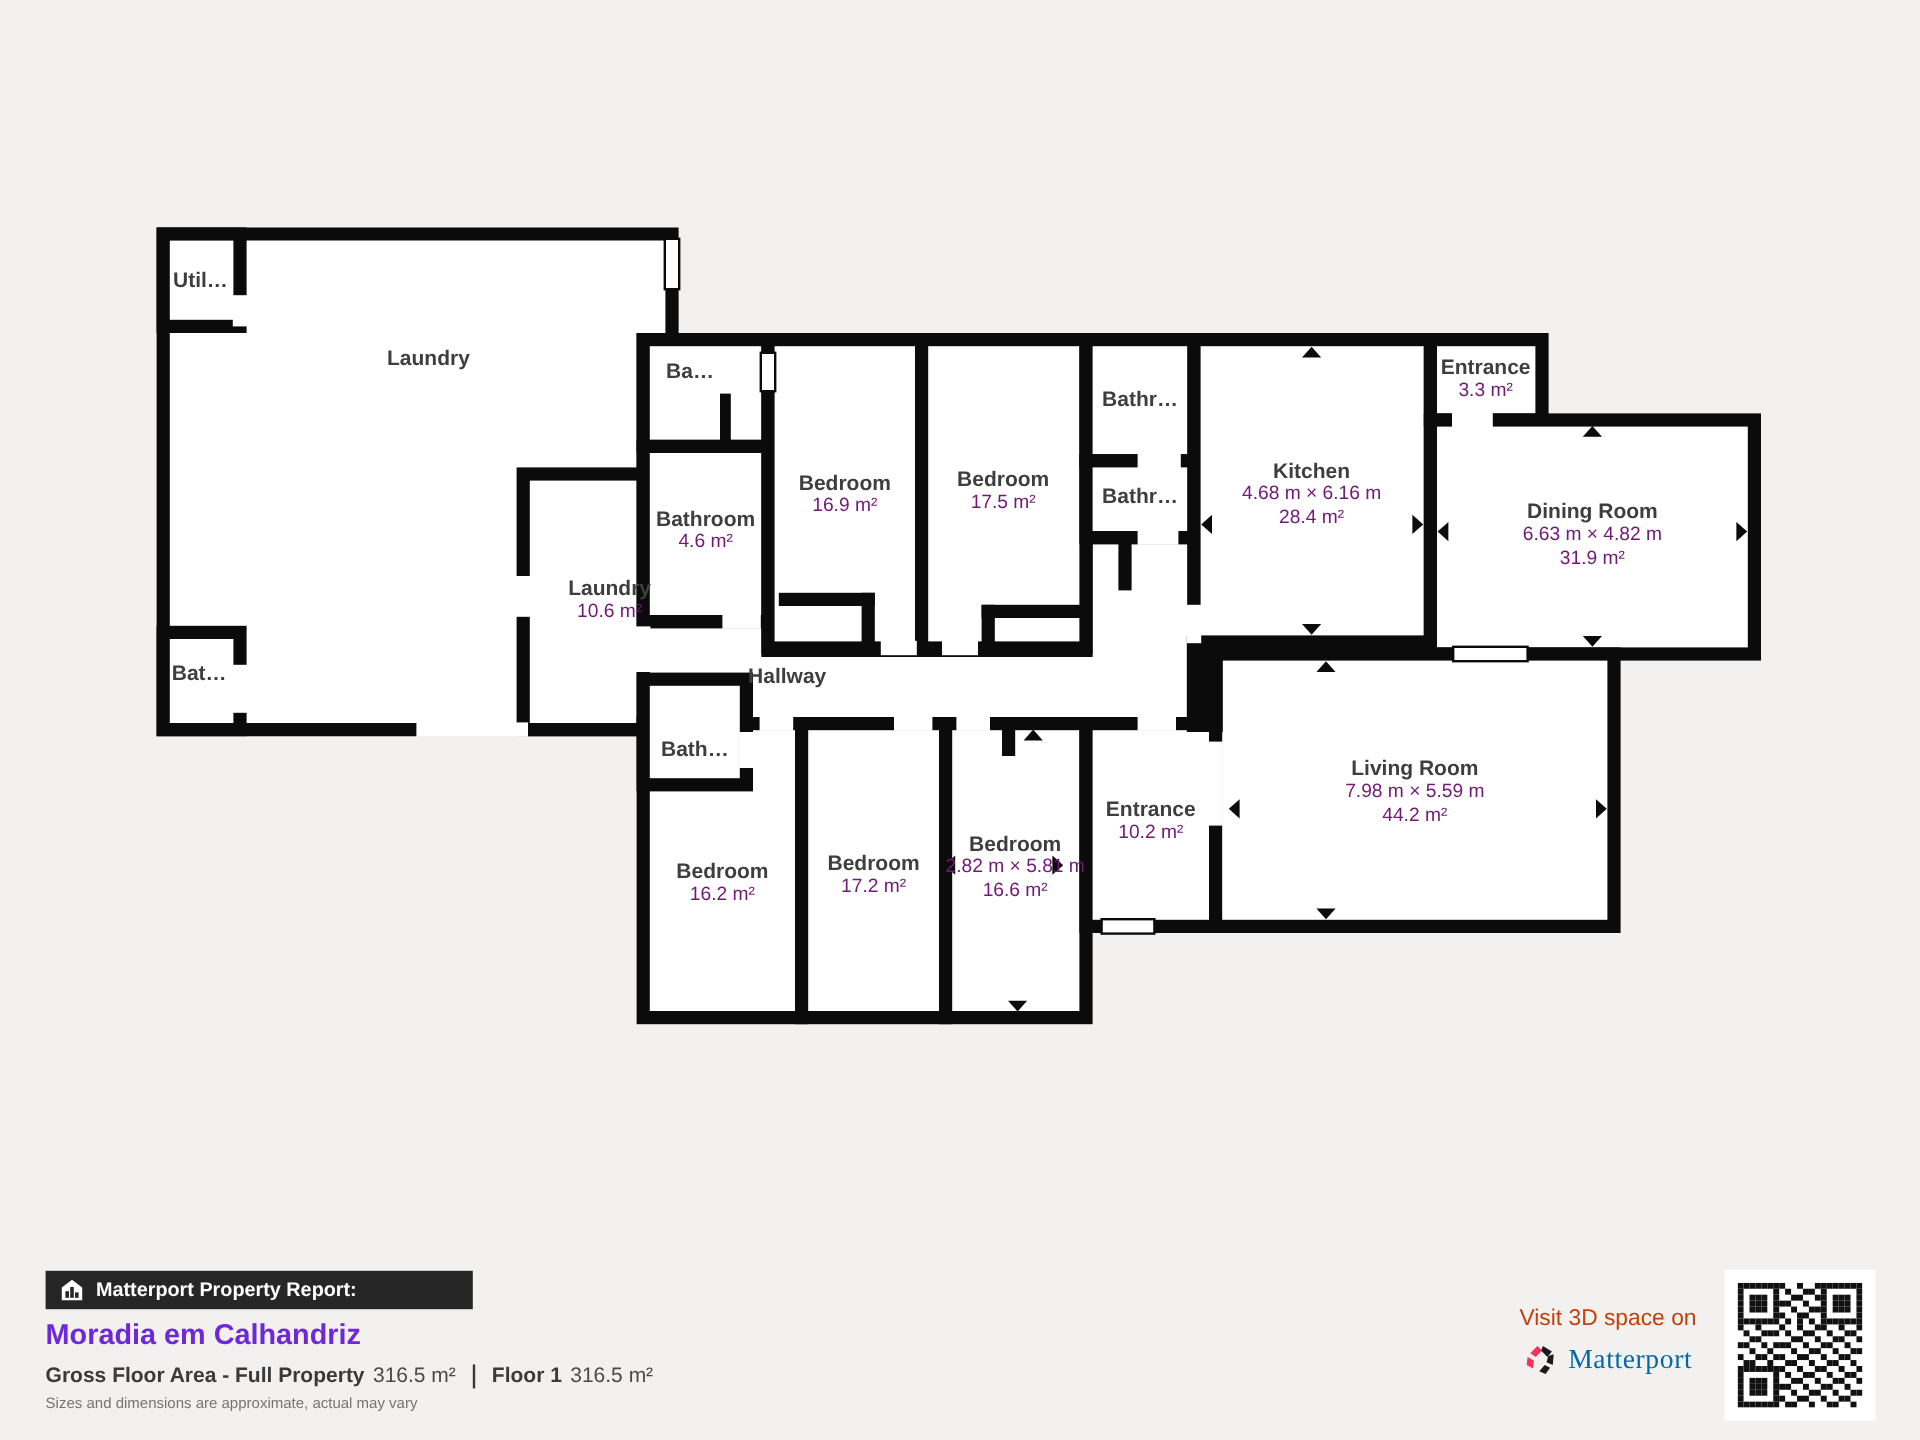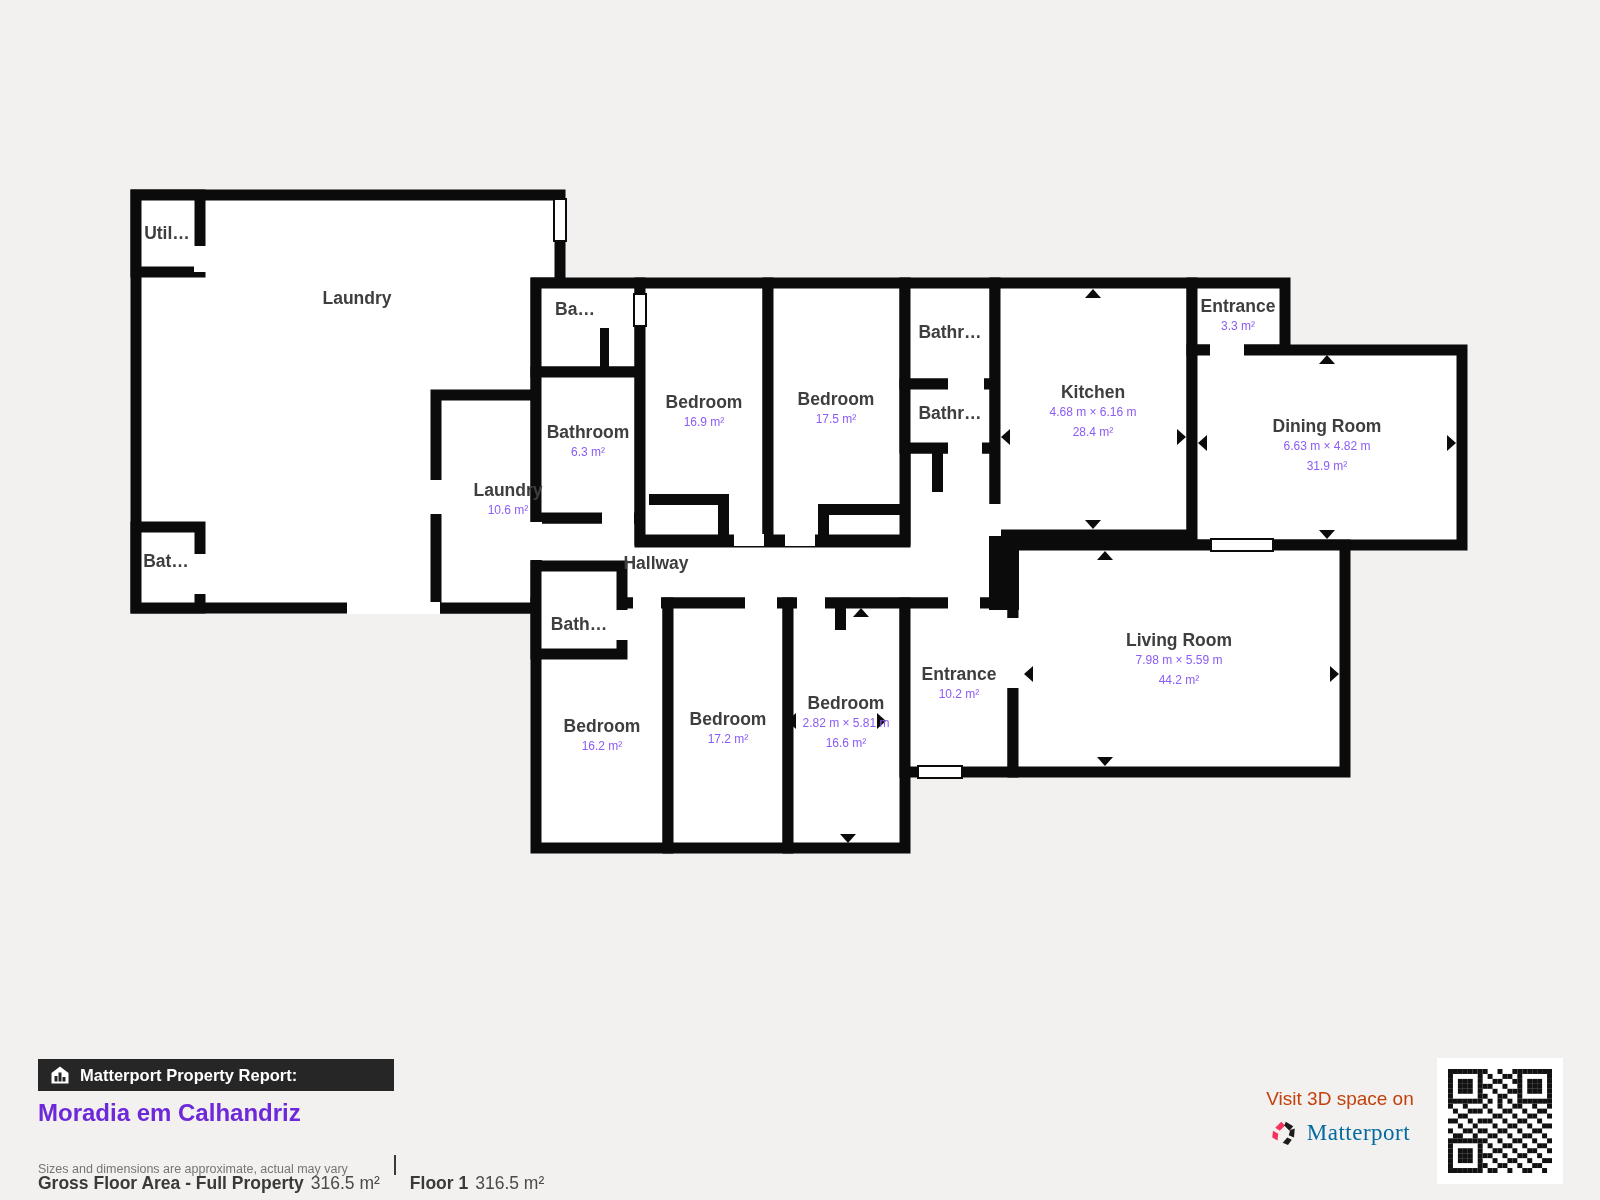--- a/index.html
+++ b/index.html
@@ -7,29 +7,29 @@
          font-family:"Liberation Sans","DejaVu Sans",sans-serif;}
   #plan-svg{position:absolute;left:0;top:0;}
   .room{fill:#ffffff;stroke:#0b0b0b;stroke-width:11;}
   .wall{fill:#0b0b0b;}
   .door{fill:#ffffff;}
   .window{fill:#ffffff;stroke:#0b0b0b;stroke-width:2;}
   .arrow{fill:#0b0b0b;}
   .labels{position:absolute;left:0;top:0;width:1600px;height:976px;pointer-events:none;}
   .rlabel{position:absolute;transform:translate(-50%,-50%);text-align:center;white-space:nowrap;color:#3e3e3e;}
   .rname{font-weight:bold;font-size:17.5px;line-height:20px;}
-  .rsub{font-size:12px;line-height:20px;color:#8b5cf6;}
+  .rsub{font-size:16px;line-height:20px;color:#701a75;}
   
   .report-bar{position:absolute;left:38px;top:1059px;width:356px;height:32px;background:#262626;
               display:flex;align-items:center;gap:10px;padding-left:12px;box-sizing:border-box;}
   .report-bar-label{color:#ffffff;font-weight:bold;font-size:16.5px;}
   .prop-title{position:absolute;left:38px;top:1099px;font-size:24px;font-weight:bold;color:#6d28d9;}
   .area-line{position:absolute;left:38px;top:1136px;display:flex;align-items:baseline;font-size:17.5px;color:#3a3a3a;}
   .area-line .lbl{font-weight:bold;}
-  .area-line .val{font-weight:normal;color:#4a4a4a;margin-left:7px;margin-top:37px;}
+  .area-line .val{font-weight:normal;color:#4a4a4a;margin-left:7px;}
   .vdiv{display:inline-block;width:2px;height:20px;background:#3a3a3a;margin:0 14px;align-self:center;}
   .disclaimer{position:absolute;left:38px;top:1162px;font-size:12.5px;color:#757575;text-align:center;}
   .cta{position:absolute;left:1255px;top:1088px;width:170px;text-align:center;}
   .cta-text{font-size:19px;color:#c2410c;}
   .brand-row{display:flex;align-items:center;justify-content:center;gap:7px;margin-top:8px;}
   .brand-word{font-family:Liberation Serif, serif;font-size:23px;color:#0369a1;letter-spacing:0.5px;}
   .qr-box{position:absolute;left:1437px;top:1058px;width:126px;height:126px;background:#ffffff;
           display:flex;align-items:center;justify-content:center;}
 </style>
 </head>
@@ -126,21 +126,21 @@
     </div>
     <div class="rlabel" style="left:508px;top:500px">
       <div class="rname">Laundry</div>
       <div class="rsub">10.6 m²</div>
     </div>
     <div class="rlabel" style="left:575px;top:309px">
       <div class="rname">Ba…</div>
     </div>
     <div class="rlabel" style="left:588px;top:442px">
       <div class="rname">Bathroom</div>
-      <div class="rsub">6.3 m²</div>
+      <div class="rsub">4.6 m²</div>
     </div>
     <div class="rlabel" style="left:704px;top:412px">
       <div class="rname">Bedroom</div>
       <div class="rsub">16.9 m²</div>
     </div>
     <div class="rlabel" style="left:836px;top:409px">
       <div class="rname">Bedroom</div>
       <div class="rsub">17.5 m²</div>
     </div>
     <div class="rlabel" style="left:950px;top:332px">

